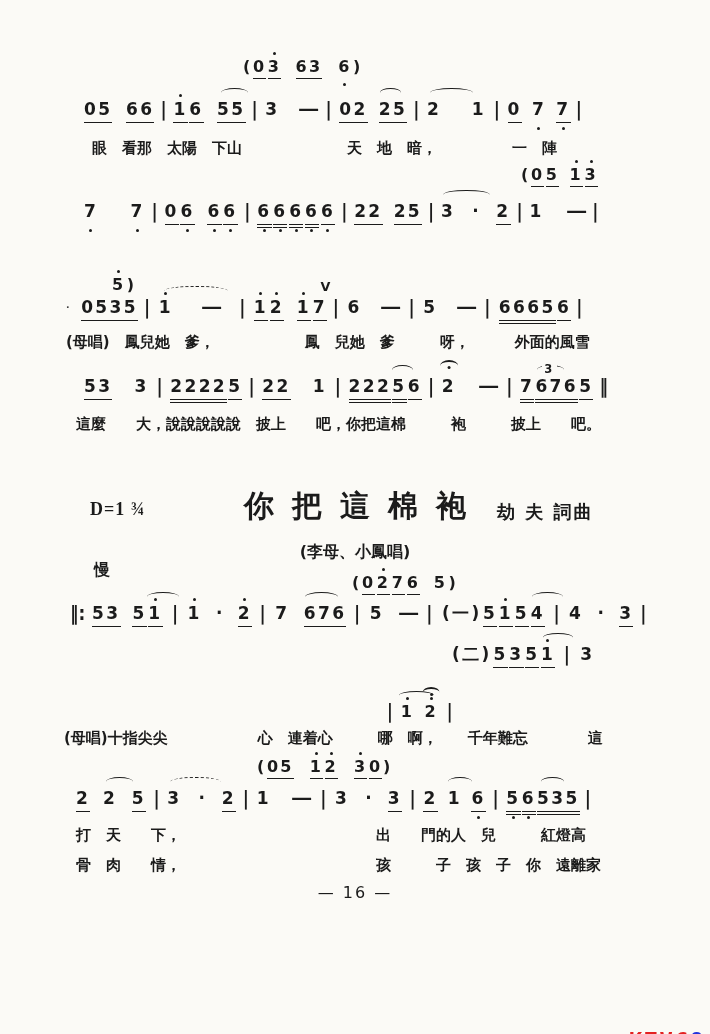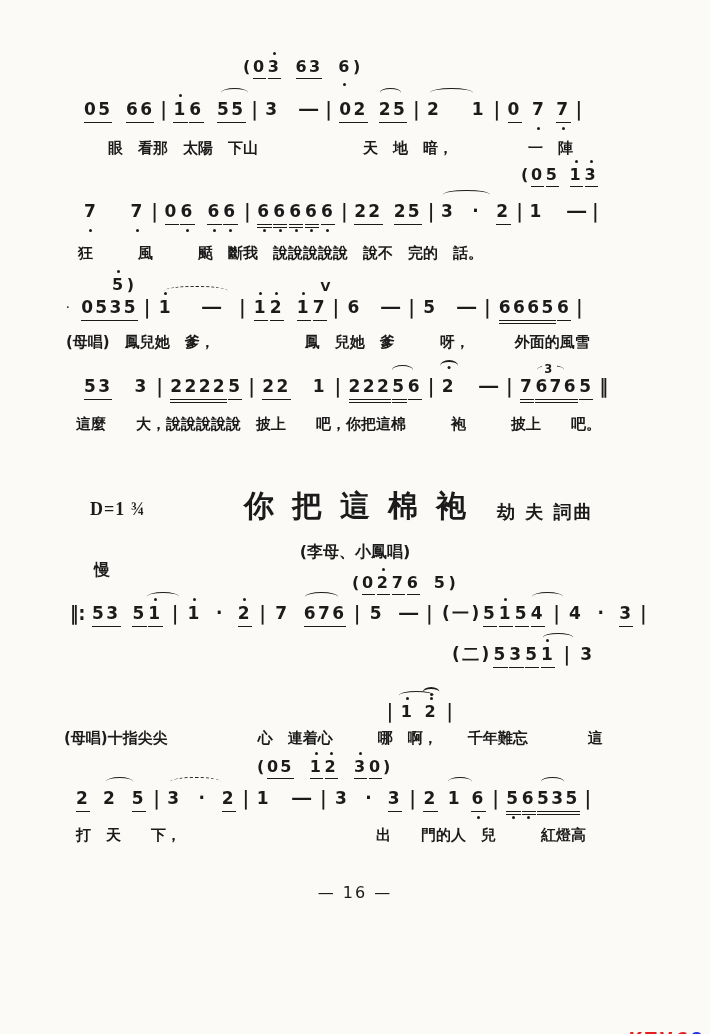--- a/index.html
+++ b/index.html
@@ -17,21 +17,21 @@
   .db{position:absolute;bottom:-0.5em;left:38%;width:3px;height:3px;border-radius:50%;background:#1b1b1b;}
   .slur{position:absolute;top:-0.72em;height:0.5em;border-top:1.8px solid #1b1b1b;border-radius:100% 100% 0 0;}
   .slur.dashed{border-top-style:dashed;}
   .ferm{position:absolute;top:-1.0em;left:50%;transform:translateX(-50%);width:1.05em;height:0.55em;border-top:2px solid #1b1b1b;border-radius:100% 100% 0 0;}
   .ferm:after{content:"";position:absolute;left:50%;top:42%;width:3px;height:3px;background:#1b1b1b;border-radius:50%;transform:translateX(-50%);}
   .breath{position:absolute;top:-1.4em;left:55%;font-size:0.75em;font-weight:bold;}
   .trin{position:absolute;top:-1.25em;font-size:0.68em;font-weight:bold;background:#fbfaf6;padding:0 2px;}
   
   .txt{position:absolute;white-space:pre;font-family:"DejaVu Sans",sans-serif;font-weight:bold;color:#1b1b1b;}
   .lyr{font-size:15px;line-height:1.2;}
-  #l1{top:139px;left:108px;} #l2{top:244px;left:78px;} #l3{top:333px;left:66px;}
+  #l1{top:139px;left:92px;} #l2{top:244px;left:78px;} #l3{top:333px;left:66px;}
   #l4{top:415px;left:76px;}  #l5{top:689px;left:64px;} #l6{top:729px;left:64px;}
   #l7{top:826px;left:76px;}  #l8{top:856px;left:76px;}
   #key{top:499px;left:90px;font-size:18px;font-family:"Liberation Serif","DejaVu Serif",serif;letter-spacing:1px;}
   #title{top:486px;left:0;width:710px;text-align:center;font-size:30px;letter-spacing:18px;padding-left:18px;box-sizing:border-box;font-family:"Liberation Serif","DejaVu Serif",serif;}
   #composer{top:500px;left:497px;font-size:18px;letter-spacing:2px;}
   #singers{top:542px;left:0;width:710px;text-align:center;font-size:16px;}
   #tempo{top:560px;left:94px;font-size:16px;}
   #pagenum{top:883px;left:0;width:710px;text-align:center;font-size:16px;letter-spacing:2px;font-weight:normal;}
   #watermark{top:1003px;left:507px;font-family:"DejaVu Sans Mono",monospace;font-size:22px;letter-spacing:2px;font-weight:bold;}
 </style>
@@ -49,31 +49,31 @@
       <div class="mrow" style="top: 376px; left: 84px; font-size: 17px;"><span class="tok u1" style="margin-right: 1.3em;">53</span><span class="tok" style="margin-right: 0.45em;">3</span><span class="tok bar" style="margin-right: 0.45em;">|</span><span class="tok u2" style="margin-right: 0.07em;">2222</span><span class="tok u1" style="margin-right: 0.35em;">5</span><span class="tok bar" style="margin-right: 0.45em;">|</span><span class="tok u1" style="margin-right: 1.3em;">22</span><span class="tok" style="margin-right: 0.45em;">1</span><span class="tok bar" style="margin-right: 0.45em;">|</span><span class="tok u2" style="margin-right: 0.07em;">222</span><span class="tok u2" style="margin-right: 0.07em;">5<i class="slur" style="left: 0em; width: 1.2em;"></i></span><span class="tok u1" style="margin-right: 0.35em;">6</span><span class="tok bar" style="margin-right: 0.45em;">|</span><span class="tok" style="margin-right: 1.4em;">2<i class="ferm"></i></span><span class="tok dash" style="margin-right: 0.55em;">—</span><span class="tok bar" style="margin-right: 0.45em;">|</span><span class="tok u2" style="margin-right: 0.07em;">7</span><span class="tok u2" style="margin-right: 0.07em;">676<i class="slur" style="left: 0.1em; width: 1.6em;"></i><i class="trin" style="left: 0.6em;">3</i></span><span class="tok u1" style="margin-right: 0.35em;">5</span><span class="tok bar" style="margin-right: 0.35em;">‖</span></div>
       <div class="mrow" style="top: 573px; left: 352px; font-size: 16px;"><span class="tok" style="margin-right: 0.02em;">(</span><span class="tok u1" style="margin-right: 0.1em;">0</span><span class="tok u1" style="margin-right: 0.1em;">2<i class="da"></i></span><span class="tok u1" style="margin-right: 0.1em;">7</span><span class="tok u1" style="margin-right: 0.85em;">6</span><span class="tok" style="margin-right: 0.08em;">5</span><span class="tok" style="margin-right: 0.35em;">)</span></div>
       <div class="mrow" style="top: 603px; left: 70px; font-size: 17px;"><span class="tok bar" style="margin-right: 0.4em;">‖:</span><span class="tok u1" style="margin-right: 0.7em;">53</span><span class="tok u1" style="margin-right: 0.1em;">5</span><span class="tok u1" style="margin-right: 0.55em;">1<i class="da"></i><i class="slur" style="left: -0.1em; width: 1.9em;"></i></span><span class="tok bar" style="margin-right: 0.55em;">|</span><span class="tok" style="margin-right: 0.85em;">1<i class="da"></i></span><span class="tok" style="margin-right: 0.75em;">·</span><span class="tok u1" style="margin-right: 0.45em;">2<i class="da"></i></span><span class="tok bar" style="margin-right: 0.55em;">|</span><span class="tok" style="margin-right: 0.85em;">7</span><span class="tok u1" style="margin-right: 0.45em;">676<i class="slur" style="left: 0.1em; width: 1.9em;"></i></span><span class="tok bar" style="margin-right: 0.55em;">|</span><span class="tok" style="margin-right: 0.95em;">5</span><span class="tok dash" style="margin-right: 0.55em;">—</span><span class="tok bar" style="margin-right: 0.55em;">|</span><span class="tok" style="margin-right: 0.08em;">(一)</span><span class="tok u1" style="margin-right: 0.1em;">5</span><span class="tok u1" style="margin-right: 0.1em;">1<i class="da"></i></span><span class="tok u1" style="margin-right: 0.1em;">5</span><span class="tok u1" style="margin-right: 0.5em;">4<i class="slur" style="left: 0.1em; width: 1.8em;"></i></span><span class="tok bar" style="margin-right: 0.55em;">|</span><span class="tok" style="margin-right: 0.85em;">4</span><span class="tok" style="margin-right: 0.75em;">·</span><span class="tok u1" style="margin-right: 0.4em;">3</span><span class="tok bar" style="margin-right: 0.35em;">|</span></div>
       <div class="mrow" style="top: 644px; left: 452px; font-size: 17px;"><span class="tok" style="margin-right: 0.1em;">(二)</span><span class="tok u1" style="margin-right: 0.1em;">5</span><span class="tok u1" style="margin-right: 0.1em;">3</span><span class="tok u1" style="margin-right: 0.1em;">5</span><span class="tok u1" style="margin-right: 0.5em;">1<i class="da"></i><i class="slur" style="left: 0.1em; width: 1.8em;"></i></span><span class="tok bar" style="margin-right: 0.6em;">|</span><span class="tok" style="margin-right: 0.35em;">3</span></div>
       <div class="mrow" style="top: 702px; left: 387px; font-size: 16px;"><span class="tok bar" style="margin-right: 0.5em;">|</span><span class="tok" style="margin-right: 0.65em;">1<i class="da"></i><i class="slur" style="left: -0.1em; width: 2.2em;"></i></span><span class="tok" style="margin-right: 0.55em;">2<i class="da"></i><i class="ferm"></i></span><span class="tok bar" style="margin-right: 0.35em;">|</span></div>
       <div class="mrow" style="top: 757px; left: 257px; font-size: 16px;"><span class="tok" style="margin-right: 0.02em;">(</span><span class="tok u1" style="margin-right: 1em;">05</span><span class="tok u1" style="margin-right: 0.1em;">1<i class="da"></i></span><span class="tok u1" style="margin-right: 1em;">2<i class="da"></i></span><span class="tok u1" style="margin-right: 0.1em;">3<i class="da"></i></span><span class="tok u1" style="margin-right: 0.05em;">0</span><span class="tok" style="margin-right: 0.35em;">)</span></div>
       <div class="mrow" style="top: 788px; left: 76px; font-size: 17px;"><span class="tok u1" style="margin-right: 0.75em;">2</span><span class="tok" style="margin-right: 0.85em;">2<i class="slur" style="left: 0.15em; width: 1.6em;"></i></span><span class="tok u1" style="margin-right: 0.45em;">5</span><span class="tok bar" style="margin-right: 0.45em;">|</span><span class="tok" style="margin-right: 1em;">3<i class="slur dashed" style="left: 0.15em; width: 3em;"></i></span><span class="tok" style="margin-right: 0.85em;">·</span><span class="tok u1" style="margin-right: 0.4em;">2</span><span class="tok bar" style="margin-right: 0.45em;">|</span><span class="tok" style="margin-right: 1.3em;">1</span><span class="tok dash" style="margin-right: 0.6em;">—</span><span class="tok bar" style="margin-right: 0.5em;">|</span><span class="tok" style="margin-right: 0.95em;">3</span><span class="tok" style="margin-right: 0.8em;">·</span><span class="tok u1" style="margin-right: 0.45em;">3</span><span class="tok bar" style="margin-right: 0.45em;">|</span><span class="tok u1" style="margin-right: 0.6em;">2</span><span class="tok" style="margin-right: 0.55em;">1<i class="slur" style="left: 0em; width: 1.4em;"></i></span><span class="tok u1" style="margin-right: 0.4em;">6<i class="db"></i></span><span class="tok bar" style="margin-right: 0.45em;">|</span><span class="tok u2" style="margin-right: 0.07em;">5<i class="db"></i></span><span class="tok u2" style="margin-right: 0.07em;">6<i class="db"></i></span><span class="tok u2" style="margin-right: 0.3em;">535<i class="slur" style="left: 0.2em; width: 1.4em;"></i></span><span class="tok bar" style="margin-right: 0.35em;">|</span></div>
     </div>
 
   <div class="txt lyr" id="l1">眼　看那　太陽　下山　　　　　　　天　地　暗，　　　　　一　陣</div>
-  <div class="txt lyr" id="l2">狂　　　風　　　颳　斷我　說說說說說　說不　完的　話。</div>
   <div class="txt lyr" id="l3">(母唱)　鳳兒她　爹，　　　　　　鳳　兒她　爹　　　呀，　　　外面的風雪</div>
   <div class="txt lyr" id="l4">這麼　　大，說說說說說　披上　　吧，你把這棉　　　袍　　　披上　　吧。</div>
 
   <div class="txt" id="key">D=1 ¾</div>
   <div class="txt" id="title">你把這棉袍</div>
   <div class="txt" id="composer">劫 夫 詞曲</div>
   <div class="txt" id="singers">(李母、小鳳唱)</div>
   <div class="txt" id="tempo">慢</div>
 
   <div class="txt lyr" id="l7">打　天　　下，　　　　　　　　　　　　　出　　門的人　兒　　　紅燈高</div>
   <div class="txt lyr" id="l6">(母唱)十指尖尖　　　　　　心　連着心　　　哪　啊，　　千年難忘　　　　這</div>
+  <div class="txt lyr" id="l8">骨　肉　　情，　　　　　　　　　　　　　孩　　　子　孩　子　你　遠離家</div>
 
   <div class="txt" id="pagenum">— 16 —</div>
 
   <div class="txt" id="watermark">
     <span style="color: rgb(27, 27, 27);">www.</span><span style="color: rgb(227, 32, 32);">KTVC</span><span style="color: rgb(36, 51, 221);">8</span><span style="color: rgb(20, 154, 34);">.com</span>
   </div>
 </div>
 
 </body></html>

